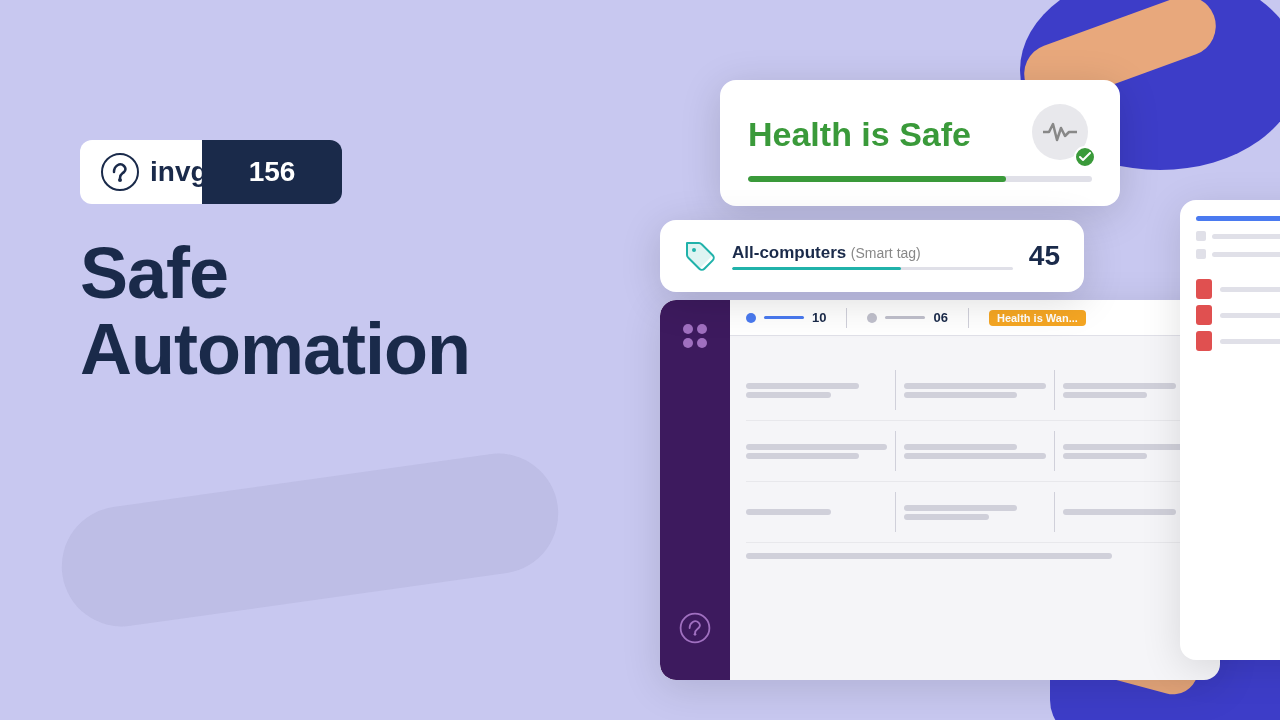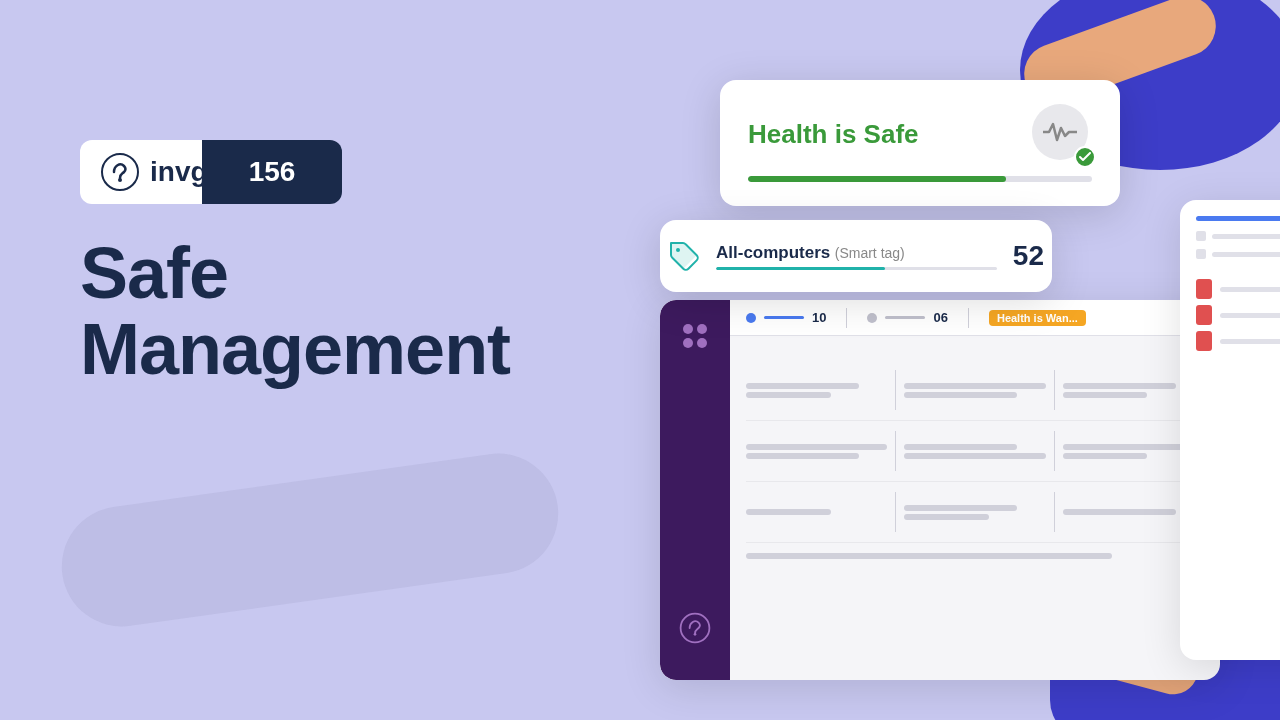--- a/index.html
+++ b/index.html
@@ -230,21 +230,21 @@
     }
 
     .health-card-header {
       display: flex;
       align-items: center;
       justify-content: space-between;
       margin-bottom: 12px;
     }
 
     .health-title {
-      font-size: 26px;
+      font-size: 34px;
       font-weight: 700;
       color: #3a9a3a;
     }
 
     .health-icon {
       position: relative;
       width: 60px;
       height: 60px;
     }
 
@@ -283,25 +283,25 @@
       height: 100%;
       border-radius: 3px;
       background: #3a9a3a;
     }
 
     
     .computers-card {
       position: absolute;
       top: 160px;
       left: 20px;
-      width: 392px;
+      width: 424px;
       background: white;
       border-radius: 16px;
       box-shadow: 0 8px 40px rgba(0,0,0,0.15);
-      padding: 20px 8px;
+      padding: 20px 24px;
       z-index: 25;
       display: flex;
       align-items: center;
       gap: 16px;
     }
 
     .tag-icon {
       width: 32px;
       height: 32px;
       color: #20b2aa;
@@ -487,21 +487,21 @@
       <circle cx="20" cy="28" r="2" fill="#1a2a4a"></circle>
     </svg>
     <span class="logo-text">invgate</span>
     <div class="badge-101">
       <span>156</span>
     </div>
   </div>
 
   <div class="main-title">
     <div>Safe</div>
-    <div>Management</div>
+    <div>Automation</div>
   </div>
 </div>
 
 <div class="right-panel">
 
   <div class="health-card">
     <div class="health-card-header">
       <span class="health-title">Health is Safe</span>
       <div class="health-icon">
         <div class="health-icon-circle">
@@ -533,21 +533,21 @@
     <div class="computers-info">
       <div>
         <span class="computers-title">All-computers</span>
         <span class="computers-subtitle">(Smart tag)</span>
       </div>
       <div class="computers-bar">
         <div class="computers-bar-fill" style="width: 60%"></div>
       </div>
     </div>
 
-    <div class="computers-count">52</div>
+    <div class="computers-count">45</div>
   </div>
 
   <div class="ui-main-card">
     <div class="ui-sidebar">
       <div class="sidebar-dot-icon">
         <div class="sidebar-dots">
           <div class="sidebar-dot"></div>
           <div class="sidebar-dot"></div>
           <div class="sidebar-dot"></div>
           <div class="sidebar-dot"></div>

